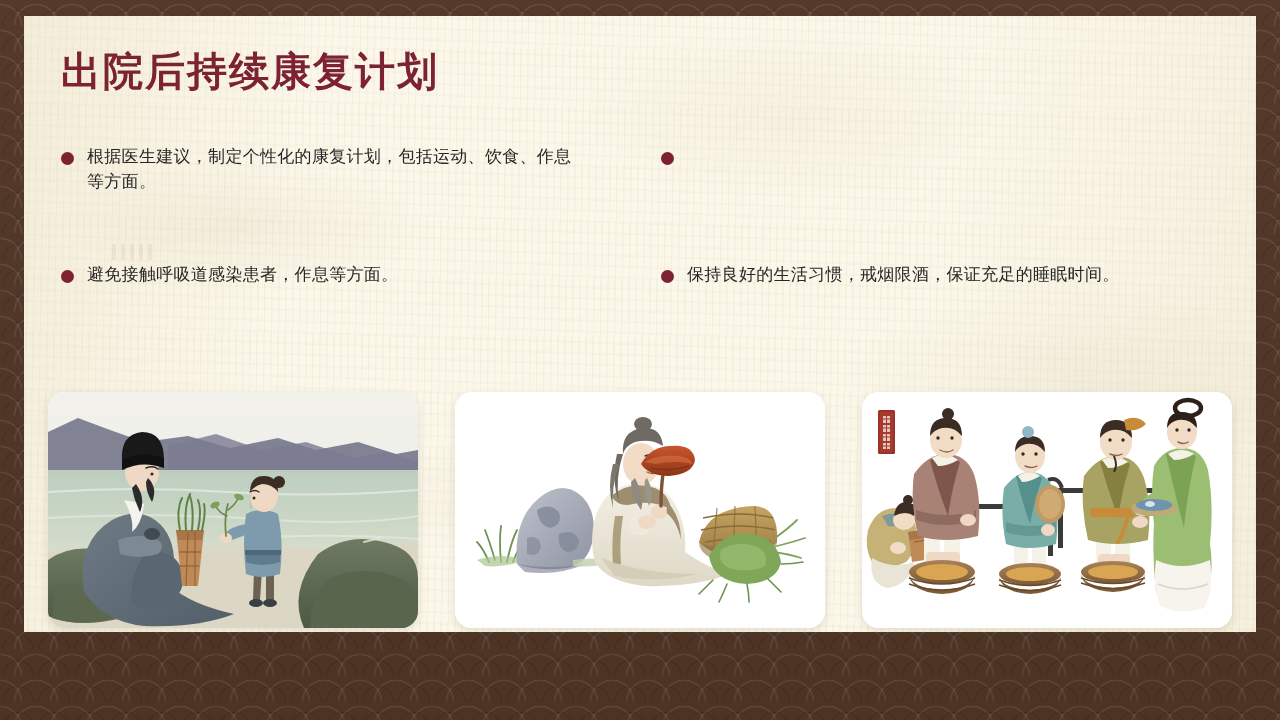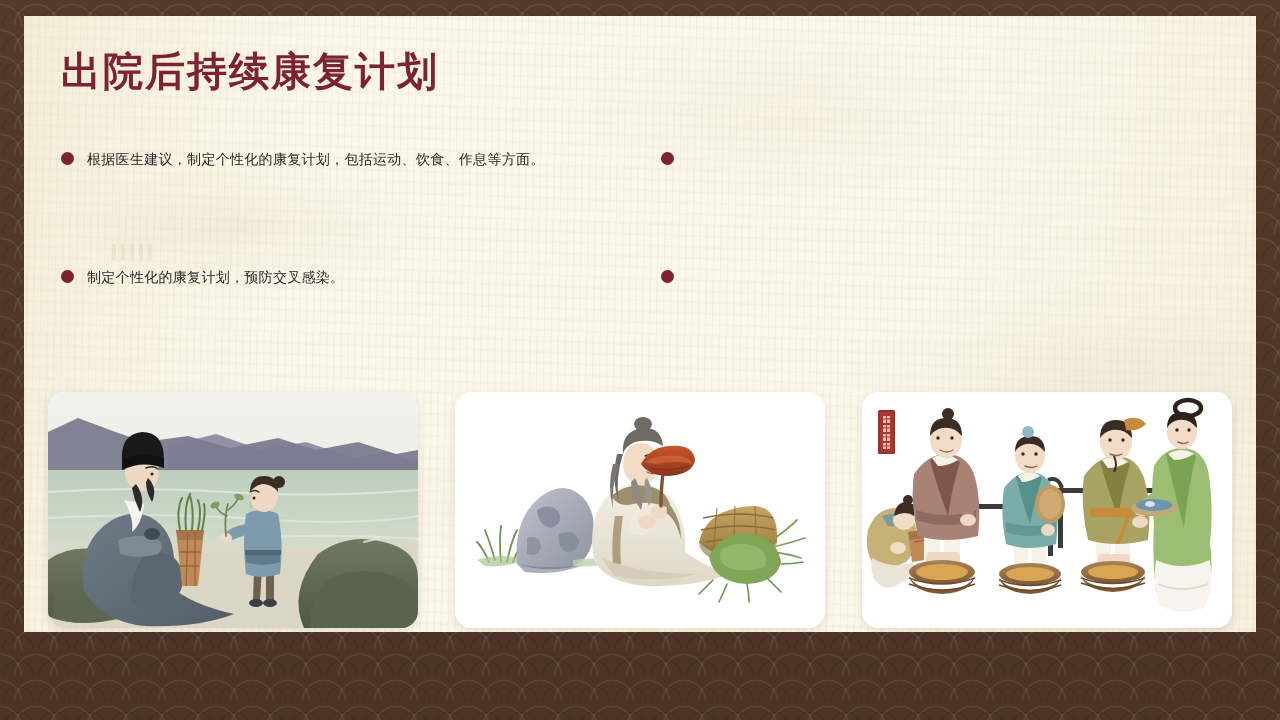--- a/index.html
+++ b/index.html
@@ -103,22 +103,22 @@
   .dot {
     flex: 0 0 auto;
     width: 13px;
     height: 13px;
     border-radius: 50%;
     background: #7C2230;
     margin-top: 8px;
   }
 
   .btext {
-    font-size: 14px;
-    line-height: 30px;
+    font-size: 17px;
+    line-height: 25px;
     color: #262626;
     letter-spacing: .3px;
     max-width: 492px;
   }
 
   .bullet.r .btext { max-width: 500px; }
 
   
   #cards {
     position: absolute;
@@ -161,25 +161,26 @@
         <span class="dot"></span>
         <span class="btext">根据医生建议，制定个性化的康复计划，包括运动、饮食、作息等方面。</span>
       </div>
 
       <div class="bullet r">
         <span class="dot"></span>
       </div>
 
       <div class="bullet l">
         <span class="dot"></span>
-        <span class="btext">制定个性化的康复计划，预防交叉感染。</span>
+        <span class="btext">避免接触呼吸道感染患者，作息等方面。</span>
       </div>
 
       <div class="bullet r">
         <span class="dot"></span>
+        <span class="btext">保持良好的生活习惯，戒烟限酒，保证充足的睡眠时间。</span>
       </div>
 
     </div>
 
     <div id="cards">
 
       <div class="card">
         <div class="card-photo">
           <svg viewBox="0 0 370 236" preserveAspectRatio="xMidYMid slice" role="img">
             <defs>

